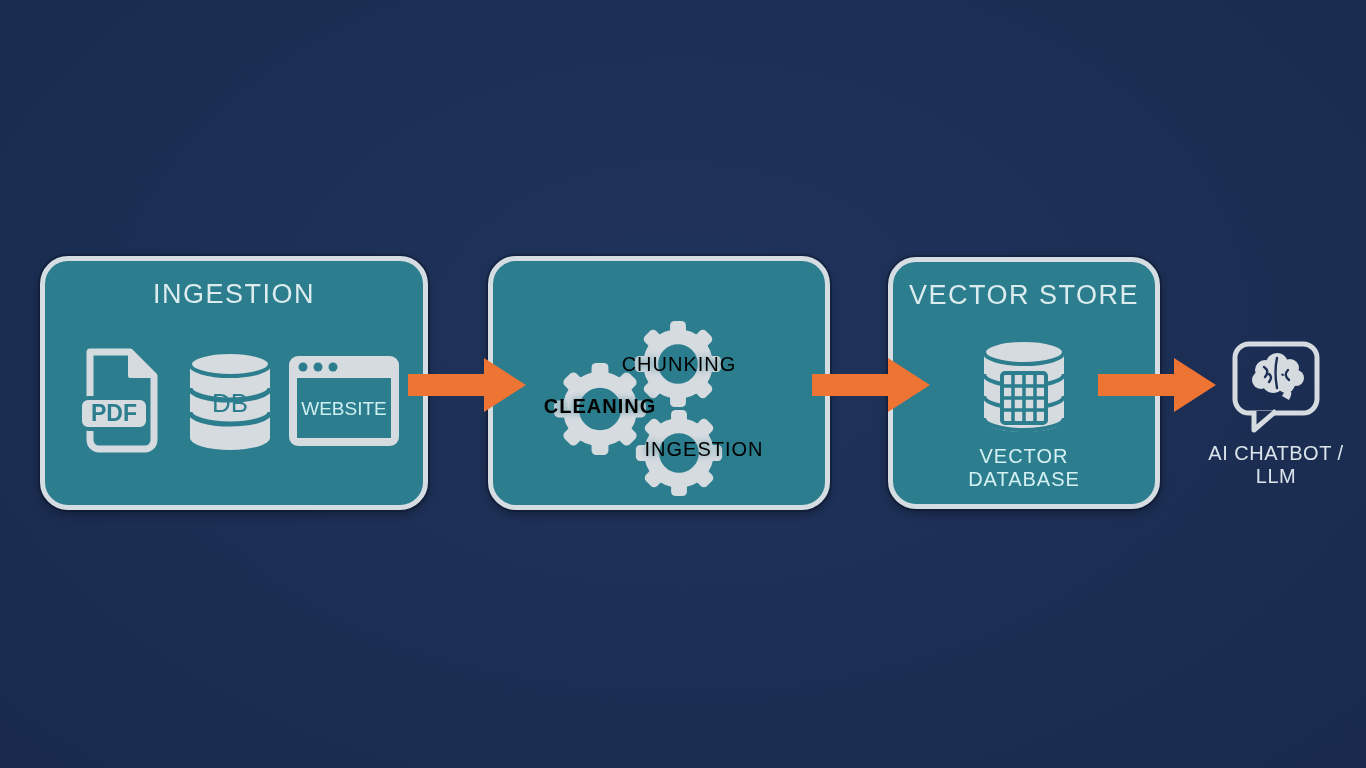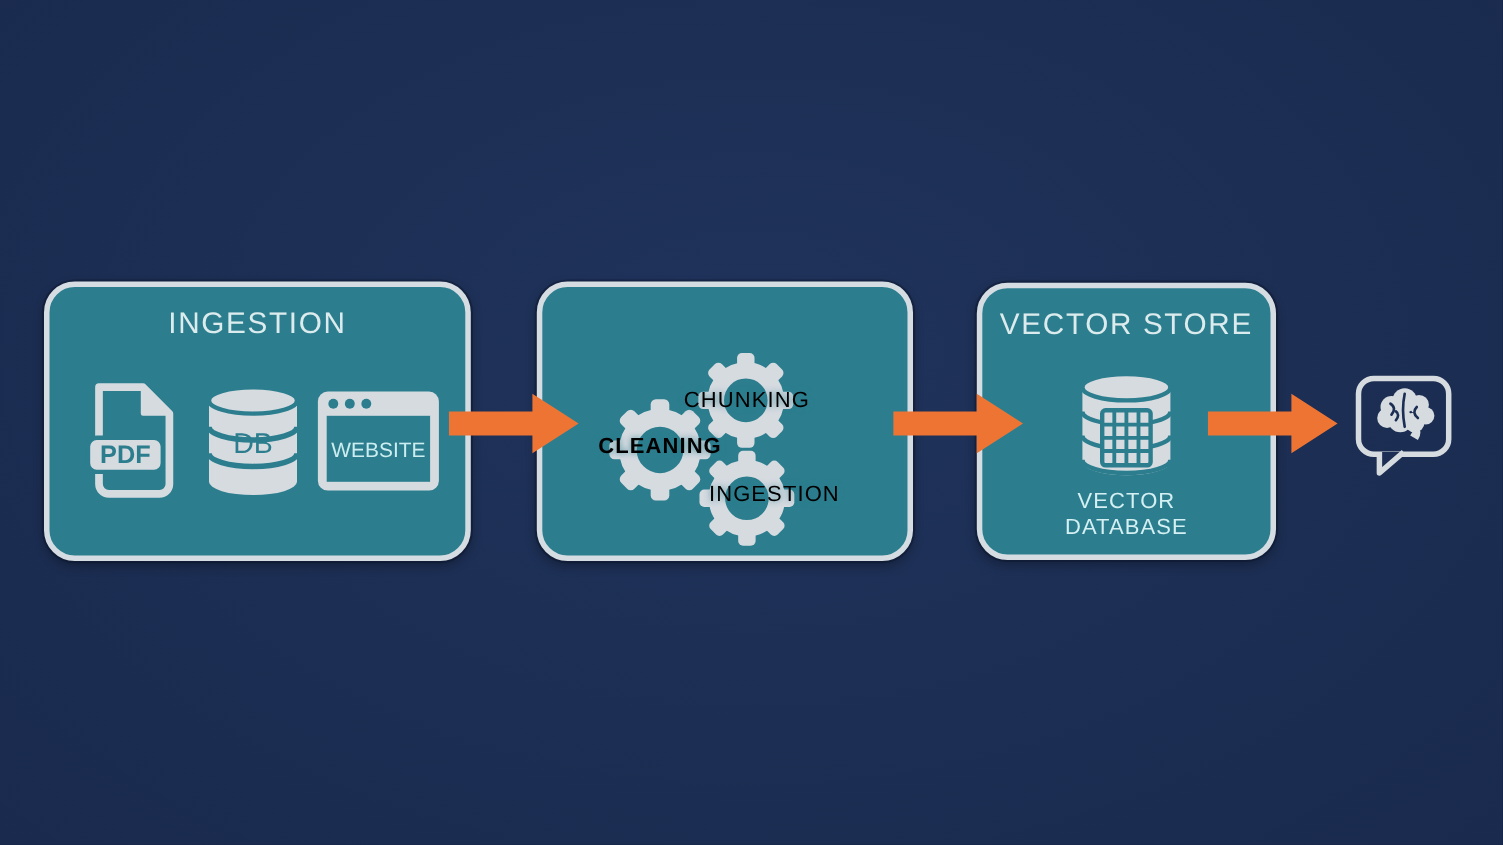--- a/index.html
+++ b/index.html
@@ -152,15 +152,19 @@
         <circle cx="56" cy="44" r="9"></circle>
         <path d="M58,46 q6,6 1,14 l-7,-4 Z"></path>
       </g>
       <g fill="none" stroke="#1c2e53" stroke-width="2.4" stroke-linecap="round">
         <path d="M47,18 q-3,14 0,30"></path>
         <path d="M34,27 q6,4 1,10"></path>
         <path d="M58,30 q-5,5 1,10"></path>
         <path d="M39,34 q4,3 0,8"></path>
       </g>
     </svg>
+    <div id="output-label">
+      <span class="caption-line">AI CHATBOT /</span>
+      <span class="caption-line">LLM</span>
+    </div>
   </div>
 
 </div>
 
 </body></html>

